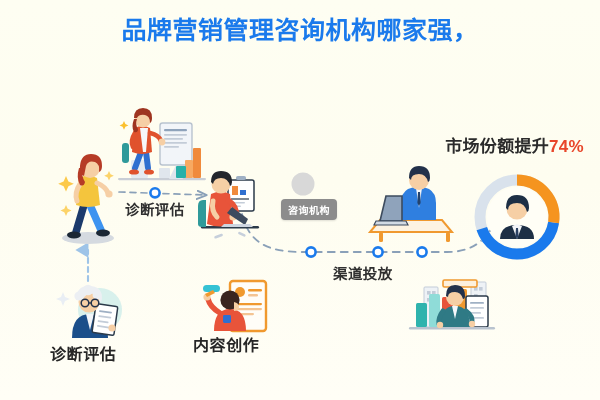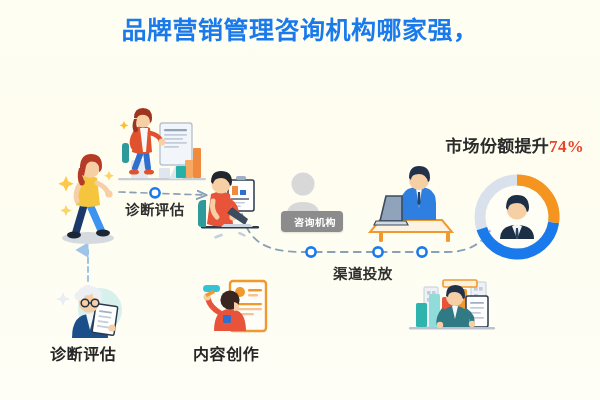--- a/index.html
+++ b/index.html
@@ -7,21 +7,21 @@
     margin: 0;
     padding: 0;
     background: #ffffff;
   }
   #infographic {
     position: relative;
     width: 600px;
     height: 400px;
     overflow: hidden;
     background: linear-gradient(180deg, #fefef2 0%, #fefdf0 45%, #fffef6 100%);
-    font-family: Liberation Serif, serif;
+    font-family: Liberation Sans, sans-serif;
     -webkit-font-smoothing: antialiased;
   }
 
   
   .title-block {
     position: absolute;
     top: 14px;
     left: 0;
     width: 600px;
     text-align: center;
@@ -64,38 +64,37 @@
   .step-label {
     position: absolute;
     font-size: 16px;
     font-weight: 700;
     color: #262626;
     white-space: nowrap;
     letter-spacing: 0.6px;
     text-align: left;
   }
   .label-diagnosis { left: 50px;  top: 341px; }
-  .label-content   { left: 193px; top: 341px; }
+  .label-content   { left: 193px; top: 332px; }
   .label-effect    { left: 416px; top: 341px; }
 
   
   .agency-pill {
     position: absolute;
     left: 281px;
     top: 199px;
     background: #8c8c8c;
     color: #ffffff;
     font-size: 10px;
     font-weight: 700;
     letter-spacing: 0.5px;
-    padding: 3px 7px 3px 13px;
+    padding: 3px 7px 3px 7px;
     border-radius: 4px;
     white-space: nowrap;
     box-shadow: 0 1px 2px rgba(0,0,0,0.12);
-    margin-top: 12px;
   }
 
   
   svg.layer {
     position: absolute;
     left: 0;
     top: 0;
     width: 600px;
     height: 400px;
     overflow: visible;

